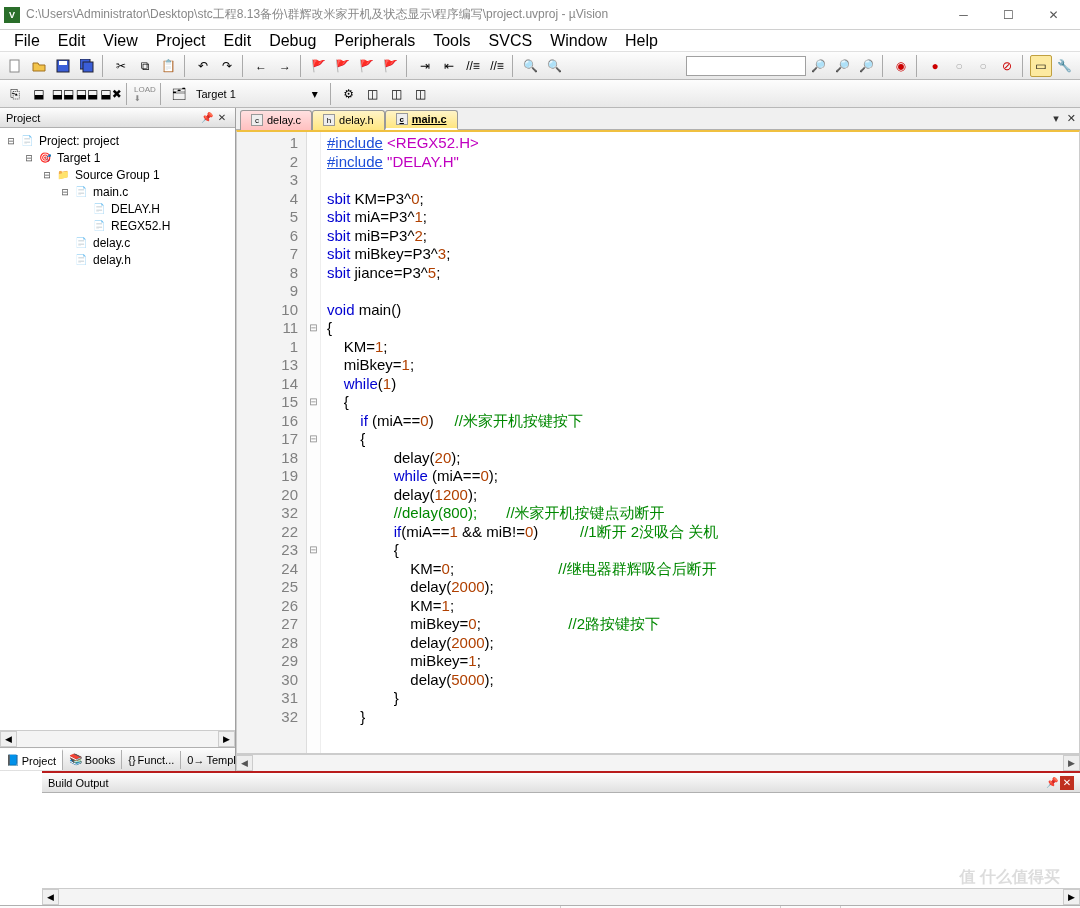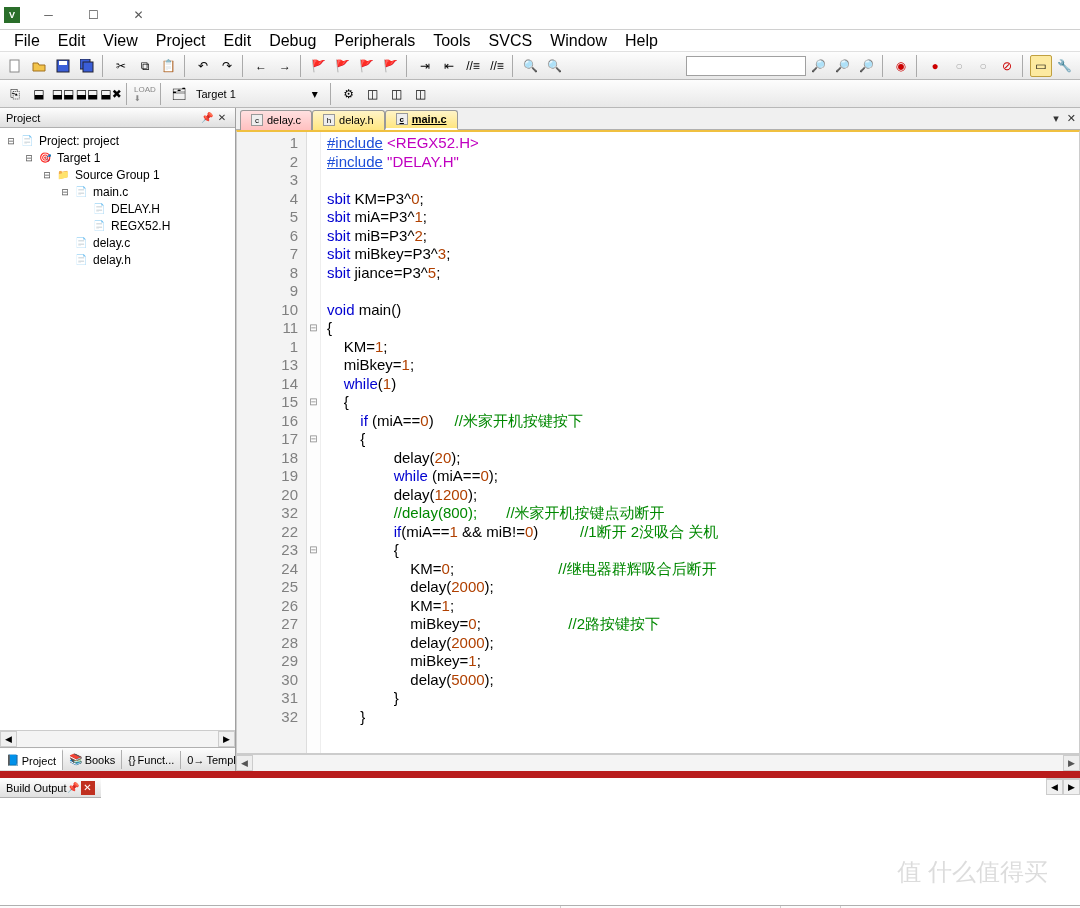--- a/index.html
+++ b/index.html
@@ -44,34 +44,35 @@
 .foldcol { width:14px; background:#fdfdfd; border-right:1px solid #eee; font-family:Consolas,monospace; font-size:10px; color:#888; line-height:18.5px; text-align:center; padding-top:2px; }
 .code { flex:1; padding:2px 6px; font-family:Consolas,"Courier New",monospace; font-size:15px; line-height:18.5px; white-space:pre; overflow:hidden; }
 .kw { color:#0000d0; }
 .str { color:#c000c0; }
 .num { color:#b04000; }
 .cm { color:#008800; }
 .pre { color:#1d4ed8;text-decoration:underline; }
 .edhscroll { height:17px; background:#f0f0f0; border-top:1px solid #ccc; display:flex; }
 .edhscroll .sbtn { width:17px; border:1px solid #ccc; background:#eee; display:flex; align-items:center; justify-content:center; font-size:9px; color:#555; }
 .edhscroll .strack { flex:1; background:#f4f4f4; }
-.buildout { height:134px; display:flex; border-top:7px solid #b91c1c; }
+.buildout { height:134px; display:flex; flex-direction:column; border-top:2px solid #b91c1c;margin-left:42px; }
 .bohdr { height:20px; background:linear-gradient(#fdfdfd,#e0e0e0); border-bottom:1px solid #b0b0b0; display:flex; align-items:center; padding:0 6px; font-size:11px; }
 .bobody { flex:1; background:#fff; }
 .bohscroll { height:17px; background:#f0f0f0; border-top:1px solid #ccc; display:flex; }
 .statusbar { height:22px; background:linear-gradient(#fdfdfd,#e8e8e8); border-top:1px solid #b0b0b0; display:flex; align-items:center; font-size:11px; color:#333; }
 .statusbar .cell { border-left:1px solid #ccc; padding:0 10px; height:100%; display:flex; align-items:center; }
 .projhscroll { height:17px; background:#f0f0f0; border-top:1px solid #ccc; display:flex; }
 svg { display:block; }
 </style>
 </head>
 <body>
 
 <div class="titlebar">
   <span class="appicon">V</span>
+  <span class="title">C:\Users\Administrator\Desktop\stc工程8.13备份\群辉改米家开机及状态显示\程序编写\project.uvproj - µVision</span>
   <div class="winbtns">
     <div class="winbtn">─</div>
     <div class="winbtn">☐</div>
     <div class="winbtn">✕</div>
   </div>
 </div>
 
 <div class="menubar" id="menubar">
     <span class="menuitem">File</span>
     <span class="menuitem">Edit</span>
@@ -345,13 +346,13 @@
   </div>
 </div>
 
 <div class="statusbar">
   <span style="flex:1"></span>
   <span class="cell" style="width:220px">Simulation</span>
   <span class="cell" style="width:60px">L:42</span>
   <span class="cell" style="width:240px"></span>
 </div>
 
-<div style="position:absolute;right:32px;bottom:20px;opacity:.2;font-size:24px;font-weight:normal;color:#555">值 什么值得买</div>
+<div style="position:absolute;right:20px;bottom:20px;opacity:.2;font-size:16px;font-weight:bold;color:#555">值 什么值得买</div>
 
 </body></html>

